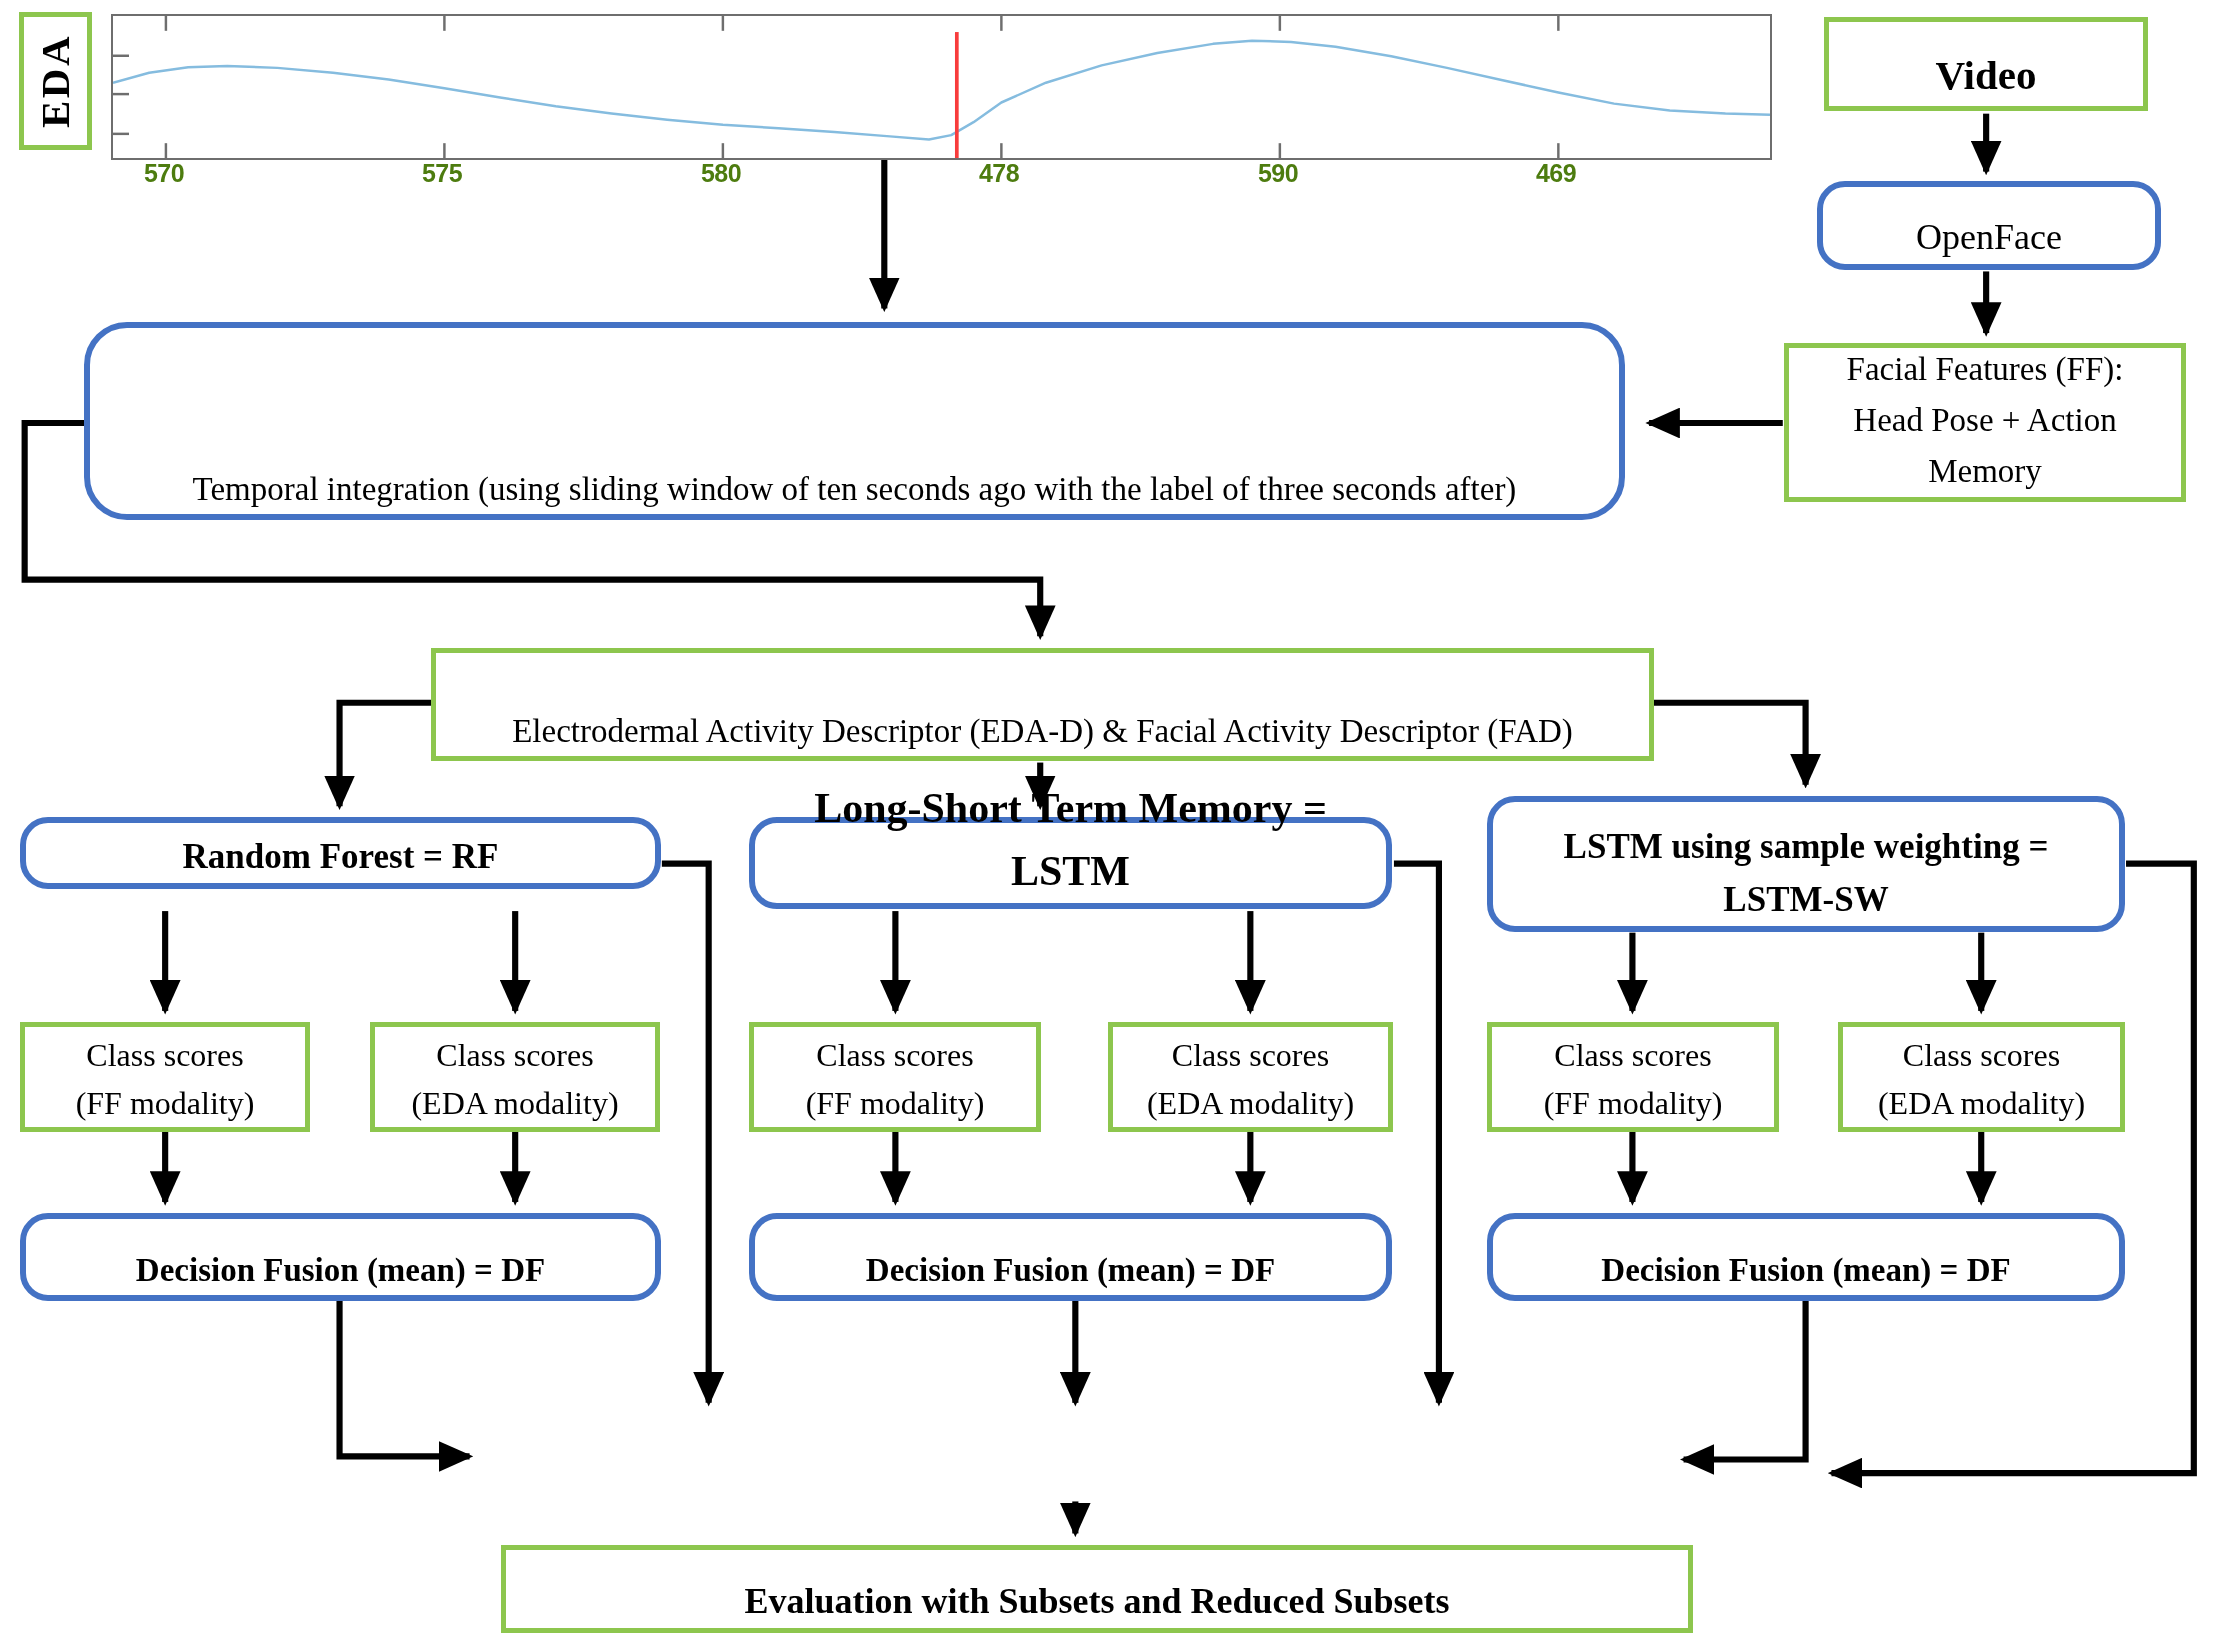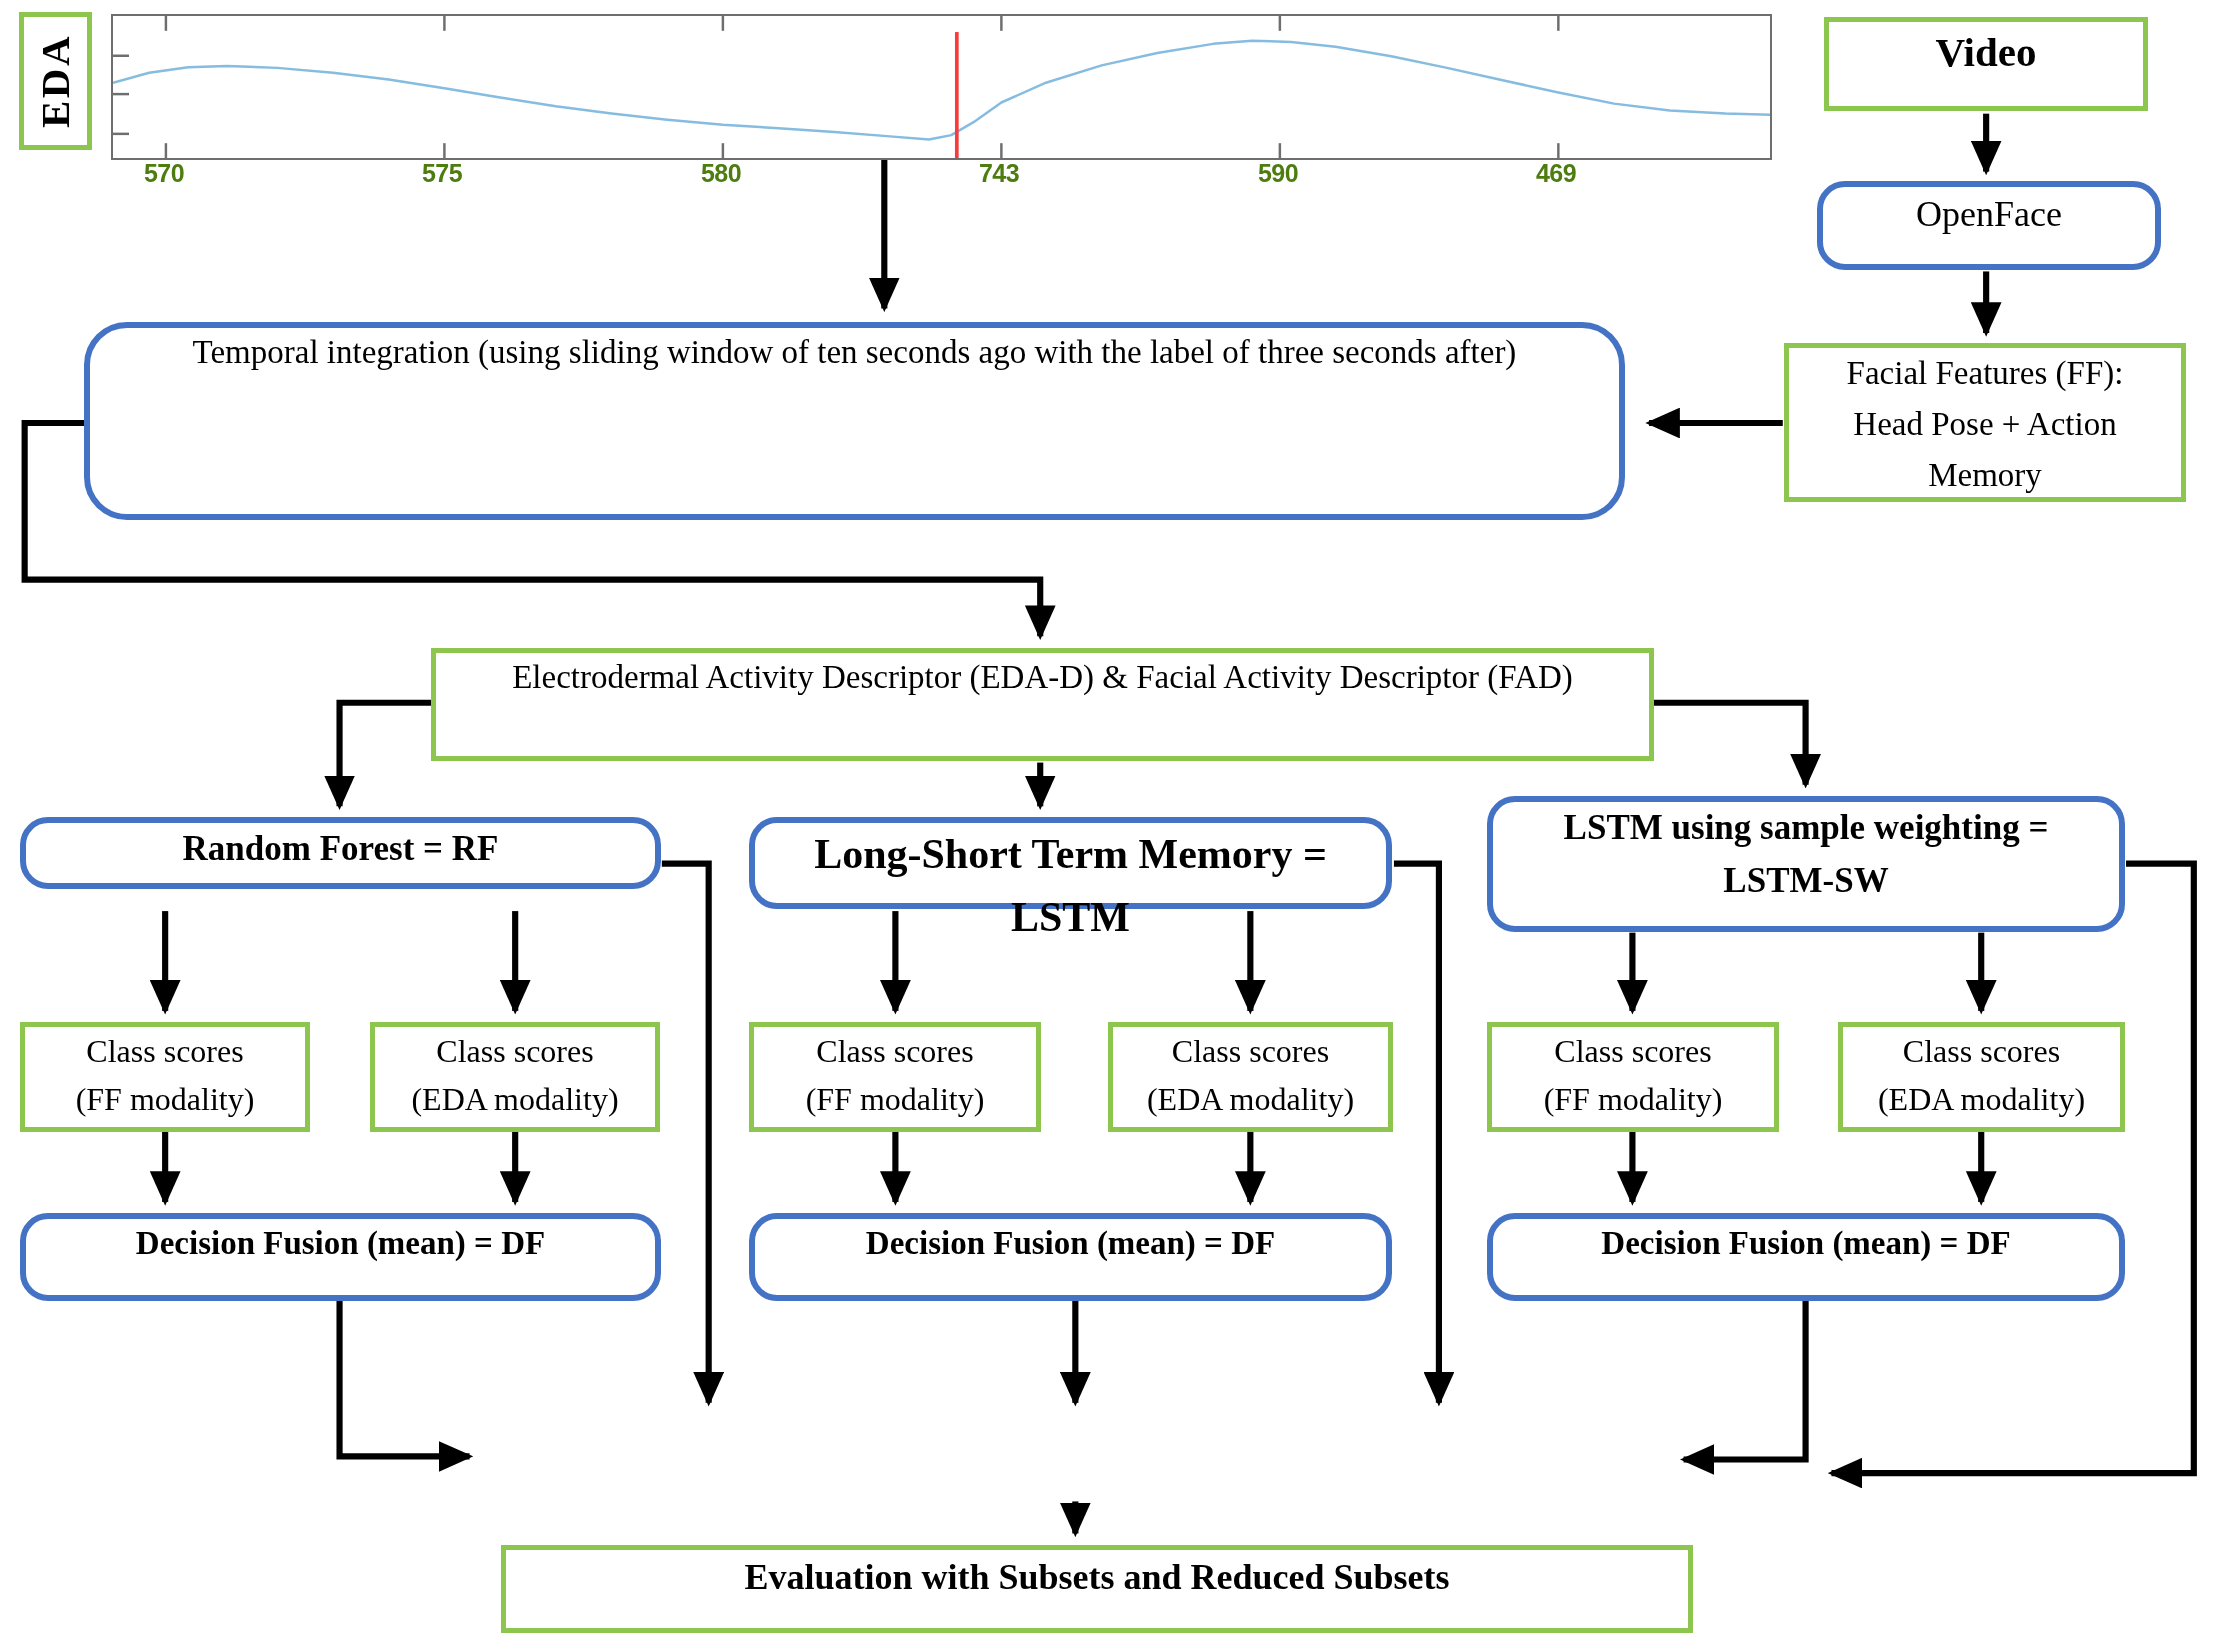--- a/index.html
+++ b/index.html
@@ -6,21 +6,21 @@
     --green:#8DC64E; --blue:#4472C4; --line:#000000; --curve:#85BCDF;
     --red:#F83C3C; --plotborder:#6E6E6E; --text:#000000;
   }
   html,body{margin:0;padding:0;background:#ffffff;}
   #page{
     position:relative; width:2216px; height:1649px; background:#ffffff;
     font-family:"Liberation Serif", serif; color:var(--text); overflow:hidden;
   }
   .box{
     position:absolute; background:#ffffff; display:flex;
-    align-items:flex-start; justify-content:center; text-align:center;
+    align-items:flex-end; justify-content:center; text-align:center;
     white-space:pre-line; box-sizing:border-box; line-height:1.5;
   }
   .green-box{ border:5px solid var(--green); }
   .blue-box{ border:6.2px solid var(--blue); border-radius:28px; }
   .bold{ font-weight:bold; }
   #connectors{ position:absolute; left:0; top:0; width:2216px; height:1649px; }
   .conn{ stroke:var(--line); stroke-width:10; fill:none; }
   
   #plot-wrap{
     position:absolute; left:111px; top:13.6px; width:1657px; height:142px;
@@ -103,21 +103,21 @@
         <line x1="0" y1="126.50000000000001" x2="26" y2="126.50000000000001" stroke="#6E6E6E" stroke-width="4"></line>
         <line x1="0" y1="190.89999999999998" x2="26" y2="190.89999999999998" stroke="#6E6E6E" stroke-width="4"></line>
         <polyline points="0.0,108.1 58.7,92.0 122.0,83.0 185.2,81.0 266.5,84.0 356.9,92.0 447.2,103.0 537.6,117.1 628.0,132.0 718.3,146.1 808.7,158.0 899.0,167.9 989.4,176.0 1079.7,181.9 1170.1,187.9 1260.4,195.0 1323.7,200.1 1359.8,193.0 1396.0,172.0 1441.1,140.1 1513.4,108.1 1603.8,80.0 1694.1,60.0 1784.5,45.1 1847.7,40.0 1911.0,42.1 1983.2,49.9 2073.6,65.1 2164.0,84.0 2254.3,104.0 2344.7,124.0 2435.0,141.9 2525.4,153.0 2615.7,158.0 2688.0,160.1" fill="none" stroke="#85BCDF" stroke-width="4" stroke-linejoin="round"></polyline>
         <line x1="1368.8470588235377" y1="26" x2="1368.8470588235377" y2="230" stroke="#F83C3C" stroke-width="6"></line>
       </svg>
   </div>
   <div id="xtick-labels">
       <div class="xtick-label" style="left: 53px;">570</div>
       <div class="xtick-label" style="left: 331px;">575</div>
       <div class="xtick-label" style="left: 610px;">580</div>
-      <div class="xtick-label" style="left: 888px;">743</div>
+      <div class="xtick-label" style="left: 888px;">478</div>
       <div class="xtick-label" style="left: 1167px;">590</div>
       <div class="xtick-label" style="left: 1445px;">469</div>
     </div>
 
   <div class="box green-box bold" style="left:1824px; top:17px; width:324px; height:94px; font-size:41px;">
     <span>Video</span>
   </div>
   <div class="box blue-box" style="left:1817px; top:181px; width:344px; height:89px; font-size:36px;">
     <span>OpenFace</span>
   </div>

